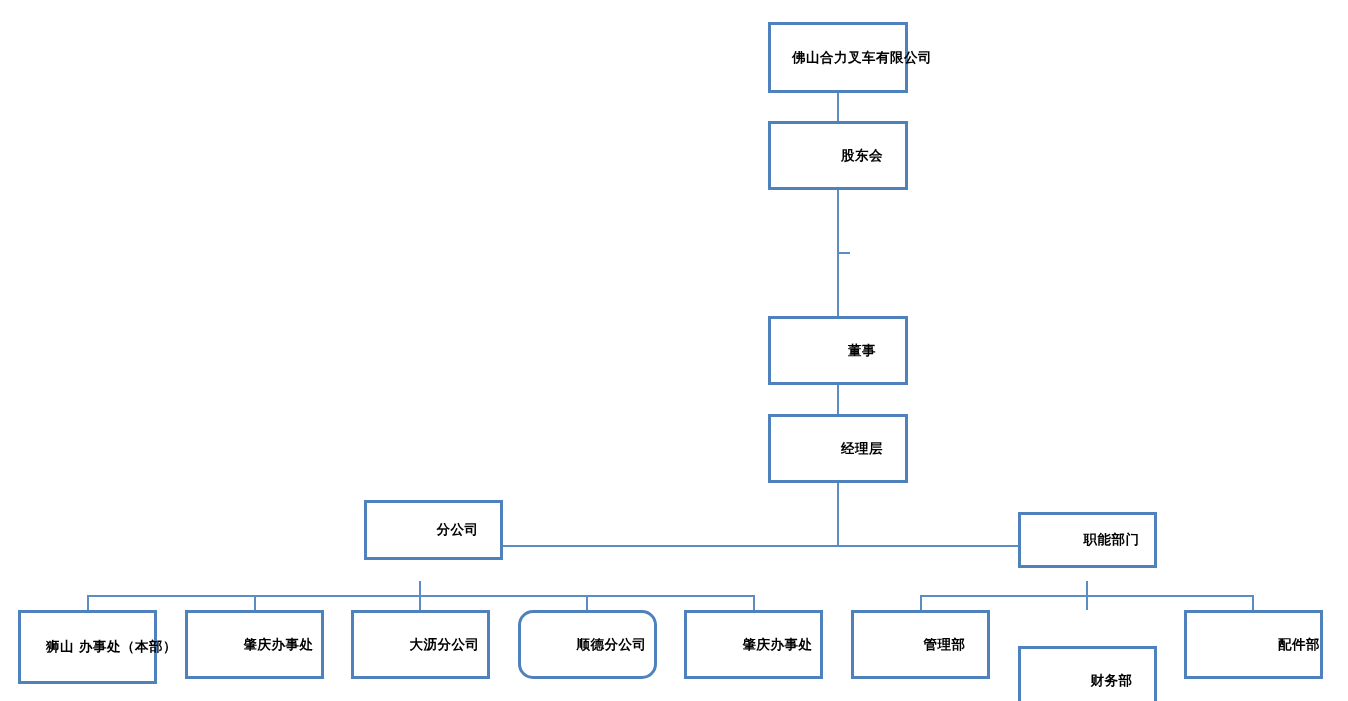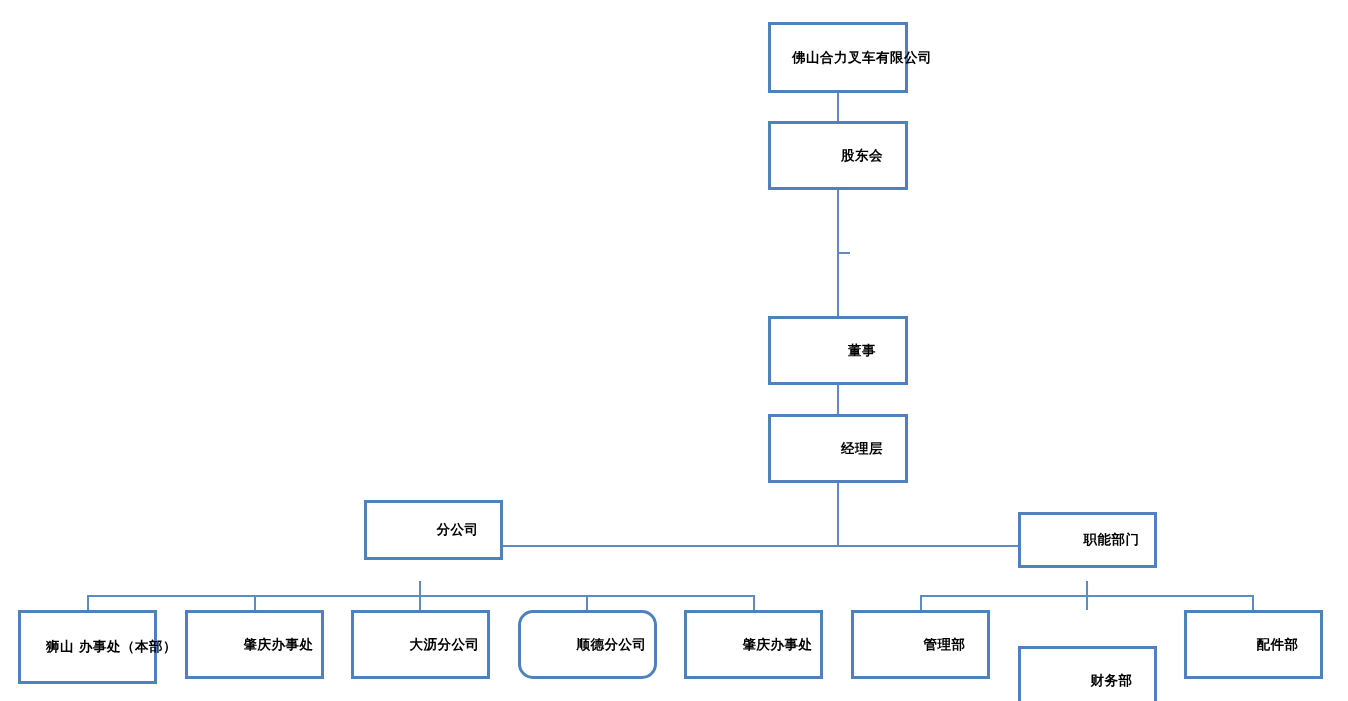--- a/index.html
+++ b/index.html
@@ -48,21 +48,21 @@
   .n-management   { left: 768px;  top: 414px; width: 140px; height: 69px; }
   .n-branch       { left: 351px;  top: 500px; width: 139px; height: 60px; margin-left: 13px; }
   .n-functional   { left: 1018px; top: 512px; width: 139px; height: 56px; }
   .n-shishan      { left: 18px;   top: 610px; width: 139px; height: 74px; }
   .n-gaoming      { left: 185px;  top: 610px; width: 139px; height: 69px; }
   .n-dali         { left: 351px;  top: 610px; width: 139px; height: 69px; }
   .n-shunde       { left: 518px;  top: 610px; width: 139px; height: 69px; border-radius: 15px; }
   .n-zhaoqing     { left: 684px;  top: 610px; width: 139px; height: 69px; }
   .n-guanli       { left: 851px;  top: 610px; width: 139px; height: 69px; }
   .n-caiwu        { left: 1018px; top: 646px; width: 139px; height: 69px; }
-  .n-peijian      { left: 1184px; top: 610px; width: 139px; height: 69px; }
+  .n-peijian      { left: 1184px; top: 610px; width: 139px; height: 69px; justify-content: flex-end; }
 
   
   .l-v1     { left: 837px;  top: 93px;  width: 2px;   height: 28px; }  
   .l-v2     { left: 837px;  top: 190px; width: 2px;   height: 126px; } 
   .l-sup    { left: 839px;  top: 252px; width: 11px;  height: 2px; }   
   .l-v3     { left: 837px;  top: 385px; width: 2px;   height: 29px; }  
   .l-v4     { left: 837px;  top: 483px; width: 2px;   height: 63px; }  
   .l-hmid   { left: 490px;  top: 545px; width: 528px; height: 2px; }   
   .l-v5     { left: 419px;  top: 581px; width: 2px;   height: 29px; }  
   .l-hleft  { left: 87px;   top: 595px; width: 668px; height: 2px; }   

